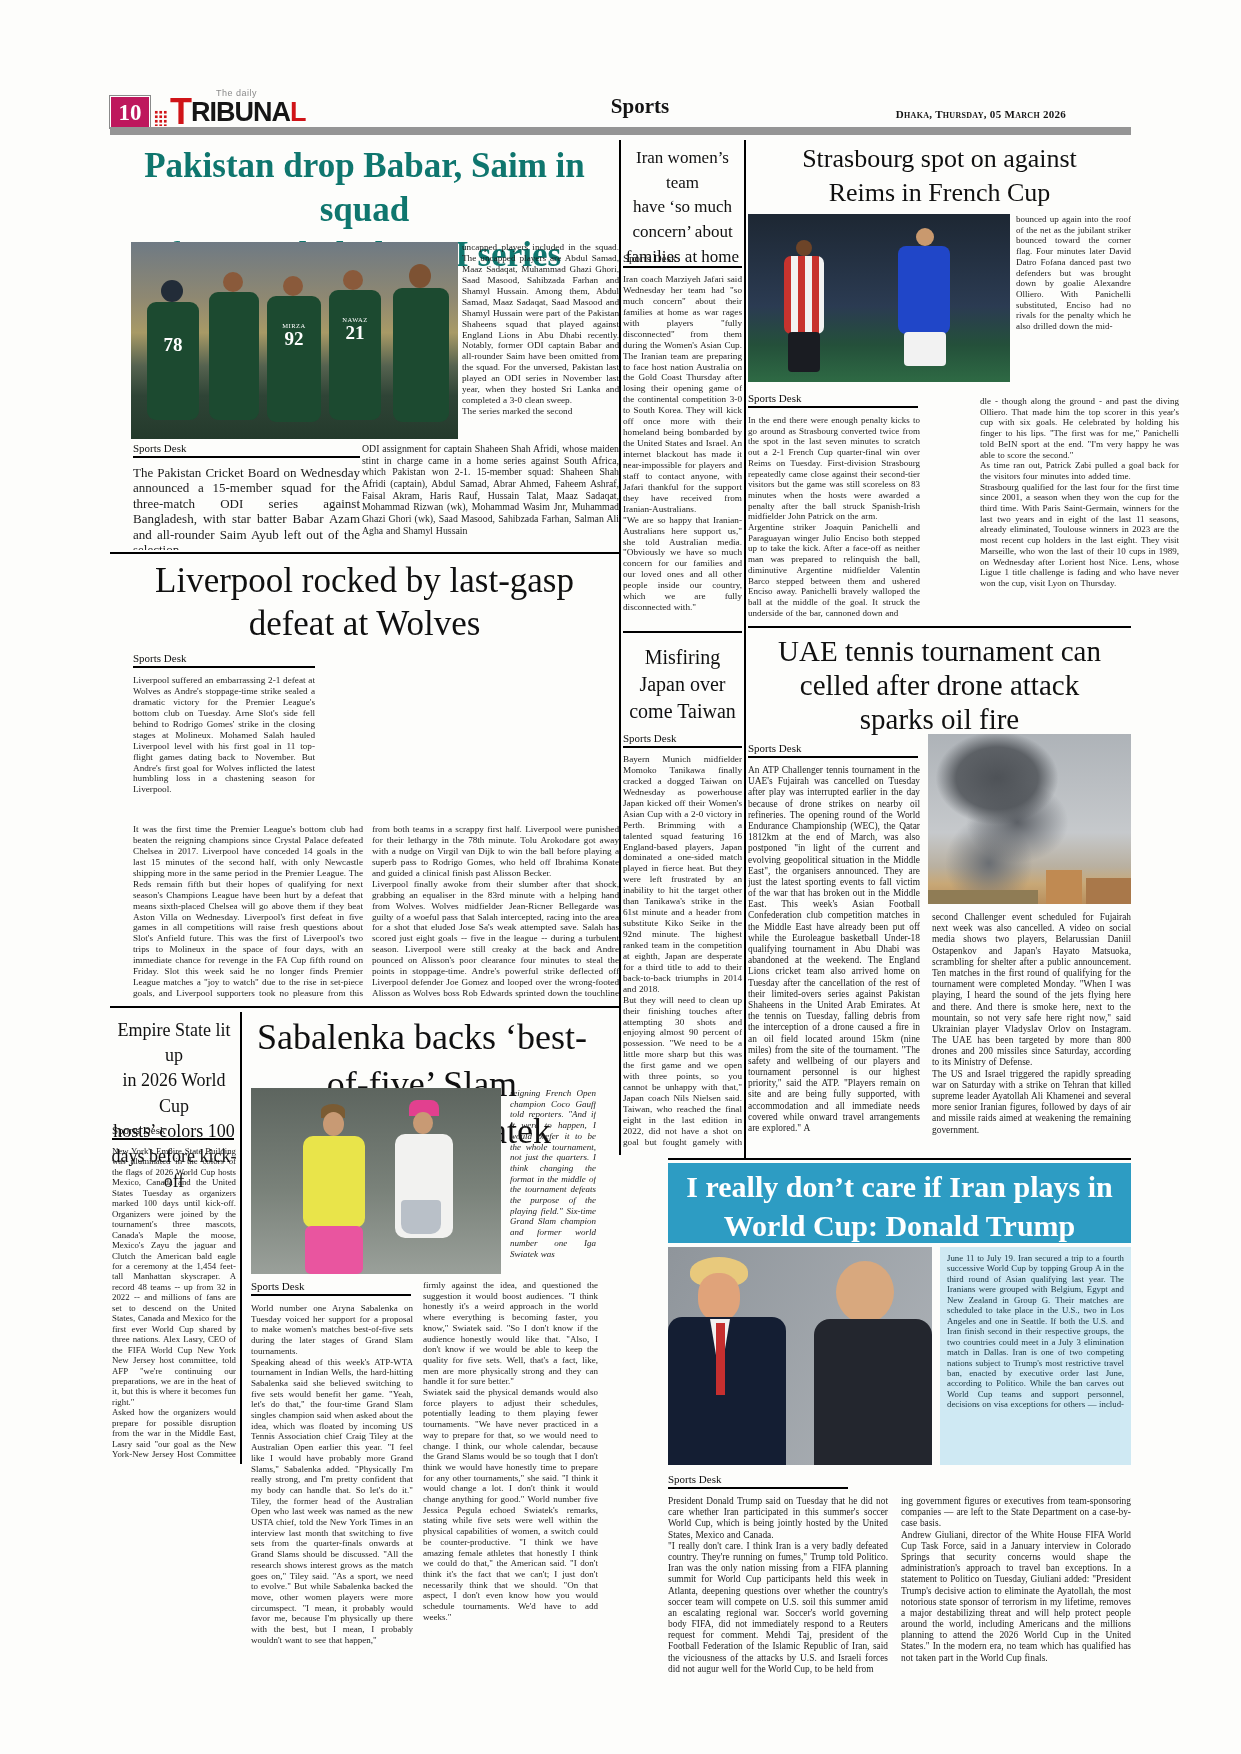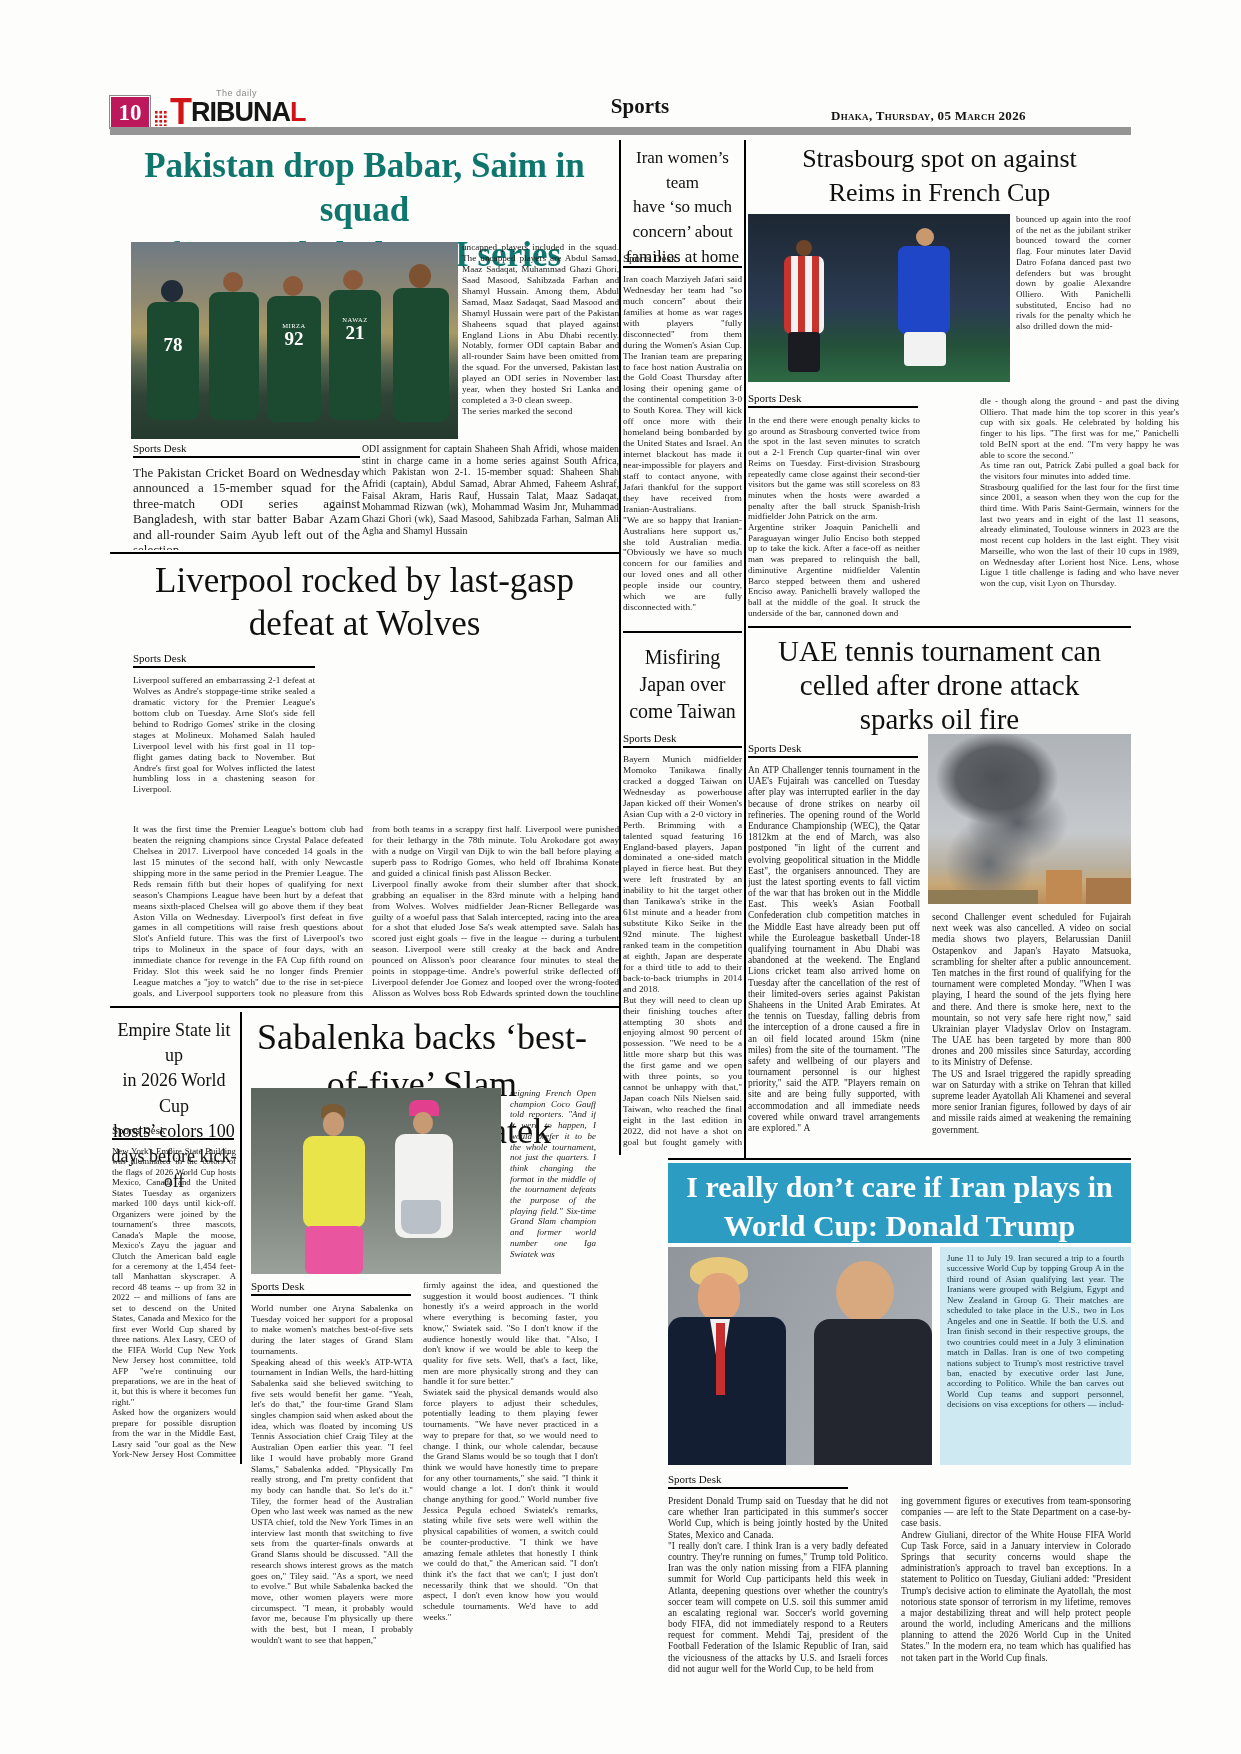--- a/index.html
+++ b/index.html
@@ -15,21 +15,21 @@
   .logo-dots { position:absolute; left:0; bottom:4px; width:13px; height:16px;
                background-image:radial-gradient(circle 1.6px, #d01418 92%, transparent 95%);
                background-size:4.5px 4.5px; }
   .tagline { position:absolute; left:62px; top:0; font-family:"Liberation Sans",sans-serif;
              font-size:9px; color:#8a8a8a; letter-spacing:.5px; }
   .wordmark { position:absolute; left:16px; bottom:0; font-family:"Liberation Sans",sans-serif;
               font-weight:bold; letter-spacing:-1px; font-size:27px; line-height:1; color:#161616; }
   .wordmark .red-t { color:#d01418; font-size:36px; vertical-align:-3px; }
   .wordmark .red-l { color:#d01418; }
   .section-title { left:520px; top:94px; width:240px; text-align:center; font-size:21px; font-weight:bold; }
-  .dateline { left:831px; top:108px; width:300px; text-align:left; font-size:13px; font-weight:bold;
+  .dateline { left:831px; top:108px; width:300px; text-align:center; font-size:11px; font-weight:bold;
               font-variant:small-caps; letter-spacing:.3px; }
   .mast-bar { left:110px; top:127px; width:1021px; height:8px; background:#959595; }
 
   
   .rule-h { background:#000; height:2px; }
   .rule-v { background:#000; width:2px; }
   .byline { font-size:11px; color:#111; border-bottom:2px solid #000; padding-bottom:2px; }
   .bt { text-align:justify; white-space:pre-line; overflow:hidden; line-height:1.19;
         font-size:9.3px; color:#1b1b1b; word-spacing:.4px; }
   .hl { text-align:center; white-space:pre-line; font-family:"Liberation Serif",serif; color:#101010; }

